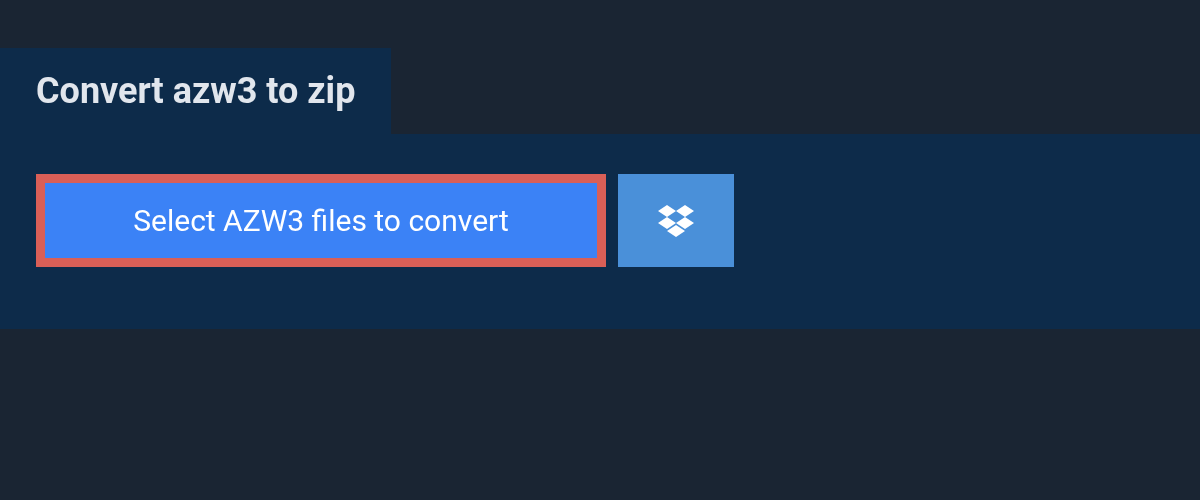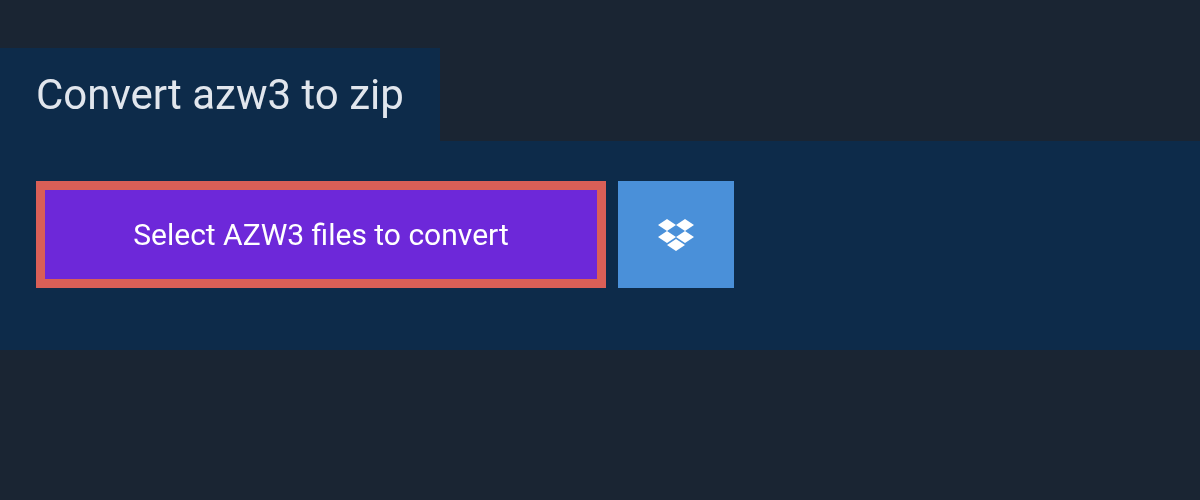--- a/index.html
+++ b/index.html
@@ -16,38 +16,38 @@
     }
     .tab-container {
       margin-top: 48px;
       margin-left: 0;
     }
     .tab {
       display: inline-block;
       background: #0d2b4a;
       color: #e1e6ed;
       padding: 22px 36px;
-      font-size: 42px;
-      font-weight: 400;
+      font-size: 36px;
+      font-weight: 700;
     }
     .panel {
       background: #0d2b4a;
       width: 1200px;
       padding: 40px 36px 62px 36px;
     }
     .button-row {
       display: flex;
       gap: 12px;
       align-items: stretch;
     }
     .select-button {
-      background: #6d28d9;
+      background: #3b82f6;
       color: #ffffff;
       border: 9px solid #d95f57;
-      padding: 27px 48px;
+      padding: 20px 48px;
       font-size: 30px;
       font-weight: 400;
       cursor: pointer;
       display: flex;
       align-items: center;
       justify-content: center;
       min-width: 570px;
     }
     .dropbox-button {
       background: #4a90d9;

